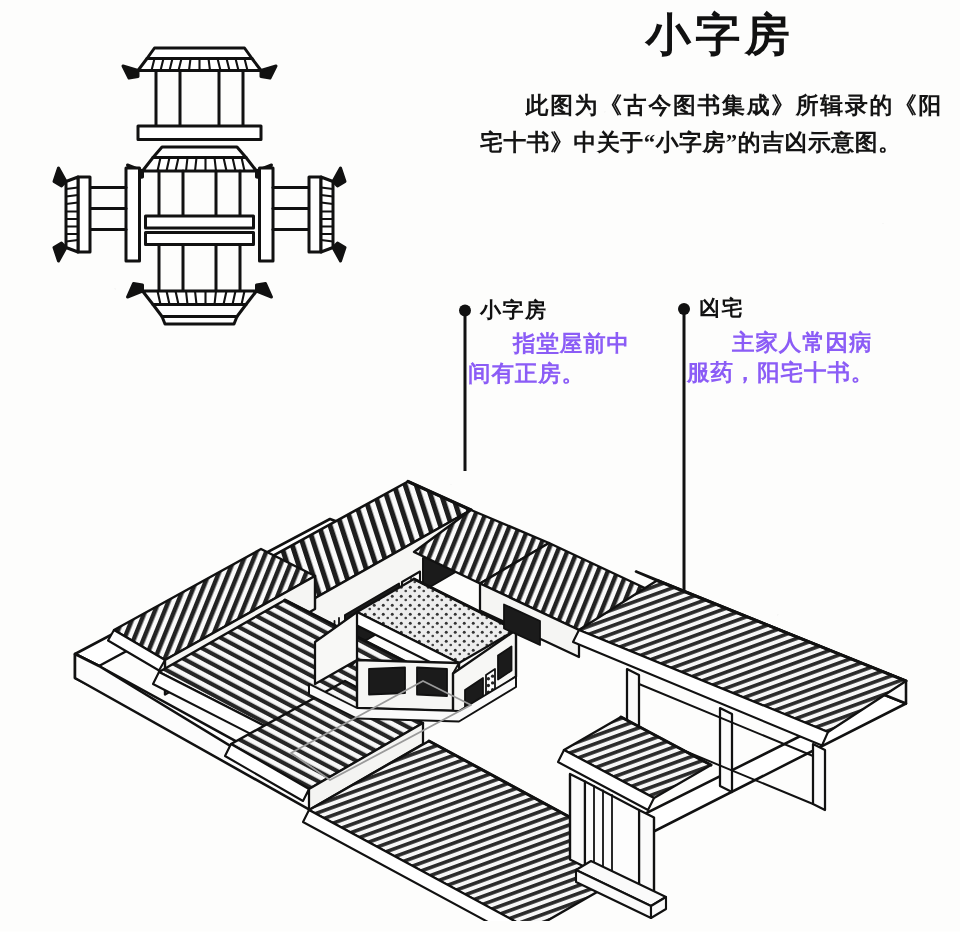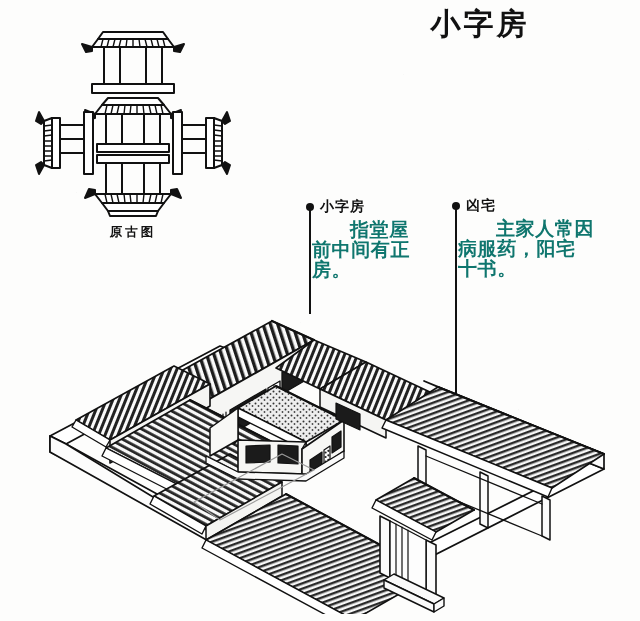--- a/index.html
+++ b/index.html
@@ -51,22 +51,22 @@
   .anno .stem{
     position:absolute;left:3px;top:7px;width:2px;background:#111;
   }
   .anno .label{
     position:absolute;left:14px;top:-5px;white-space:nowrap;
     font-family:"Liberation Sans","DejaVu Sans",sans-serif;
     font-weight:bold;font-size:14px;letter-spacing:1px;color:#111;
   }
   .anno .desc{
     position:absolute;left:6px;top:17px;
-    font-size:19px;line-height:20px;text-indent:2em;
-    letter-spacing:.6px;color:#0f766e;font-weight:600;
+    font-size:15px;line-height:20px;text-indent:2em;
+    letter-spacing:.6px;color:#8b5cf6;font-weight:600;
   }
   #anno-xiaozifang{left:306px;top:203px;}
   #anno-xiaozifang .stem{height:104px;}
   #anno-xiaozifang .desc{width:112px;}
   #anno-xiongzhai{left:452px;top:202px;}
   #anno-xiongzhai .stem{height:218px;}
   #anno-xiongzhai .desc{width:136px;}
 
   
   #fig-original{position:absolute;left:8px;top:8px;width:250px;height:250px;}
@@ -204,23 +204,23 @@
             <line x1="136" y1="186" x2="135" y2="195"></line>
               <line x1="143" y1="186" x2="141" y2="195"></line>
             <line x1="149" y1="186" x2="147" y2="195"></line>
               <line x1="155" y1="186" x2="153" y2="195"></line>
           </g>
           <path d="M100 203 L150 203 L148 208 L102 208 Z" fill="#fff"></path>
         </g>
       </g>
     </svg>
   </div>
-  <div id="caption-original">原古图</div>
 
   <div id="title">小字房</div>
+  <div id="intro">此图为《古今图书集成》所辑录的《阳宅十书》中关于“小字房”的吉凶示意图。</div>
 
   <div class="anno" id="anno-xiaozifang">
     <span class="bullet"></span>
     <span class="stem"></span>
     <span class="label">小字房</span>
     <span class="desc">指堂屋前中间有正房。</span>
   </div>
 
   <div class="anno" id="anno-xiongzhai">
     <span class="bullet"></span>

